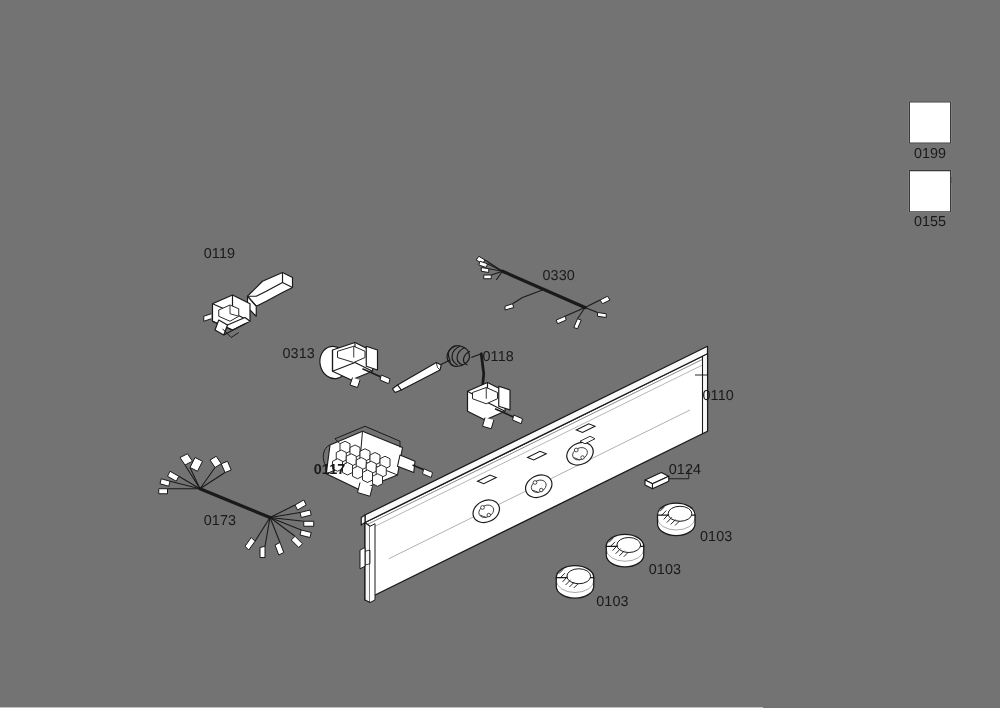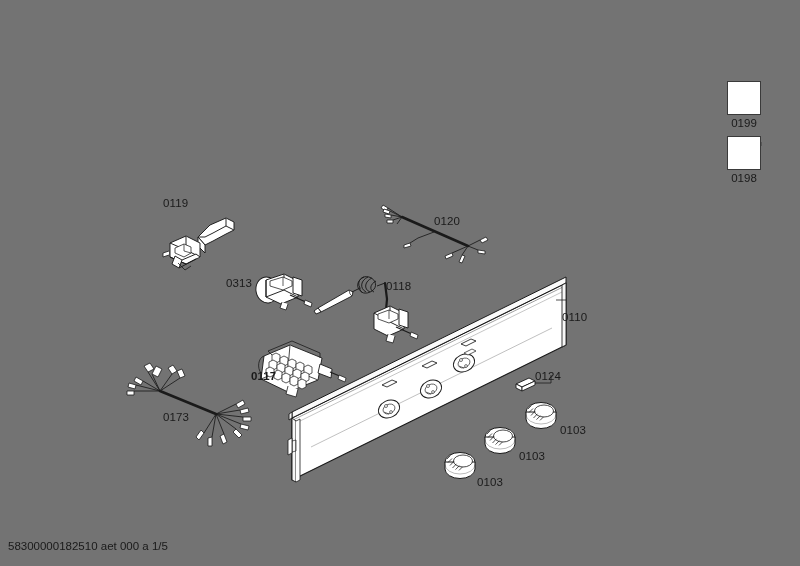--- a/index.html
+++ b/index.html
@@ -375,39 +375,38 @@
         <path d="M753 143.2 L760 143.2" stroke-width="0.6"></path>
         <path d="M754.8 151 L757.2 151 M754.8 154 L757.2 154 M754.8 157 L757.2 157 M754.8 160 L757.2 160" stroke-width="0.55"></path>
       </g>
     </g>
   </svg>
 
   <div class="icon-box" style="left:727px; top:81px;"></div>
   <div class="icon-caption" style="left:719px; top:117px;">0199</div>
 
   <div class="icon-box" style="left:727px; top:136px;"></div>
-  <div class="icon-caption" style="left:719px; top:172px;">0198</div>
+  <div class="icon-caption" style="left:719px; top:172px;">0155</div>
 
   <div class="lbl" style="left:163px; top:197px;">0119</div>
 
-  <div class="lbl" style="left:434px; top:215px;">0120</div>
+  <div class="lbl" style="left:434px; top:215px;">0330</div>
 
   <div class="lbl" style="left:226px; top:277px;">0313</div>
 
   <div class="lbl" style="left:386px; top:280px;text-align:center;">0118</div>
 
   <div class="lbl" style="left:562px; top:311px;">0110</div>
 
   <div class="lbl" style="left:251px; top:370px;font-weight:bold;">0117</div>
 
   <div class="lbl" style="left:535px; top:370px;">0124</div>
 
   <div class="lbl" style="left:163px; top:411px;">0173</div>
 
   <div class="lbl" style="left:560px; top:424px;">0103</div>
 
   <div class="lbl" style="left:519px; top:450px;">0103</div>
 
   <div class="lbl" style="left:477px; top:476px;">0103</div>
 
-  <div class="footer-text">58300000182510 aet 000 a 1/5</div>
 
 </div>
 
 </body></html>

